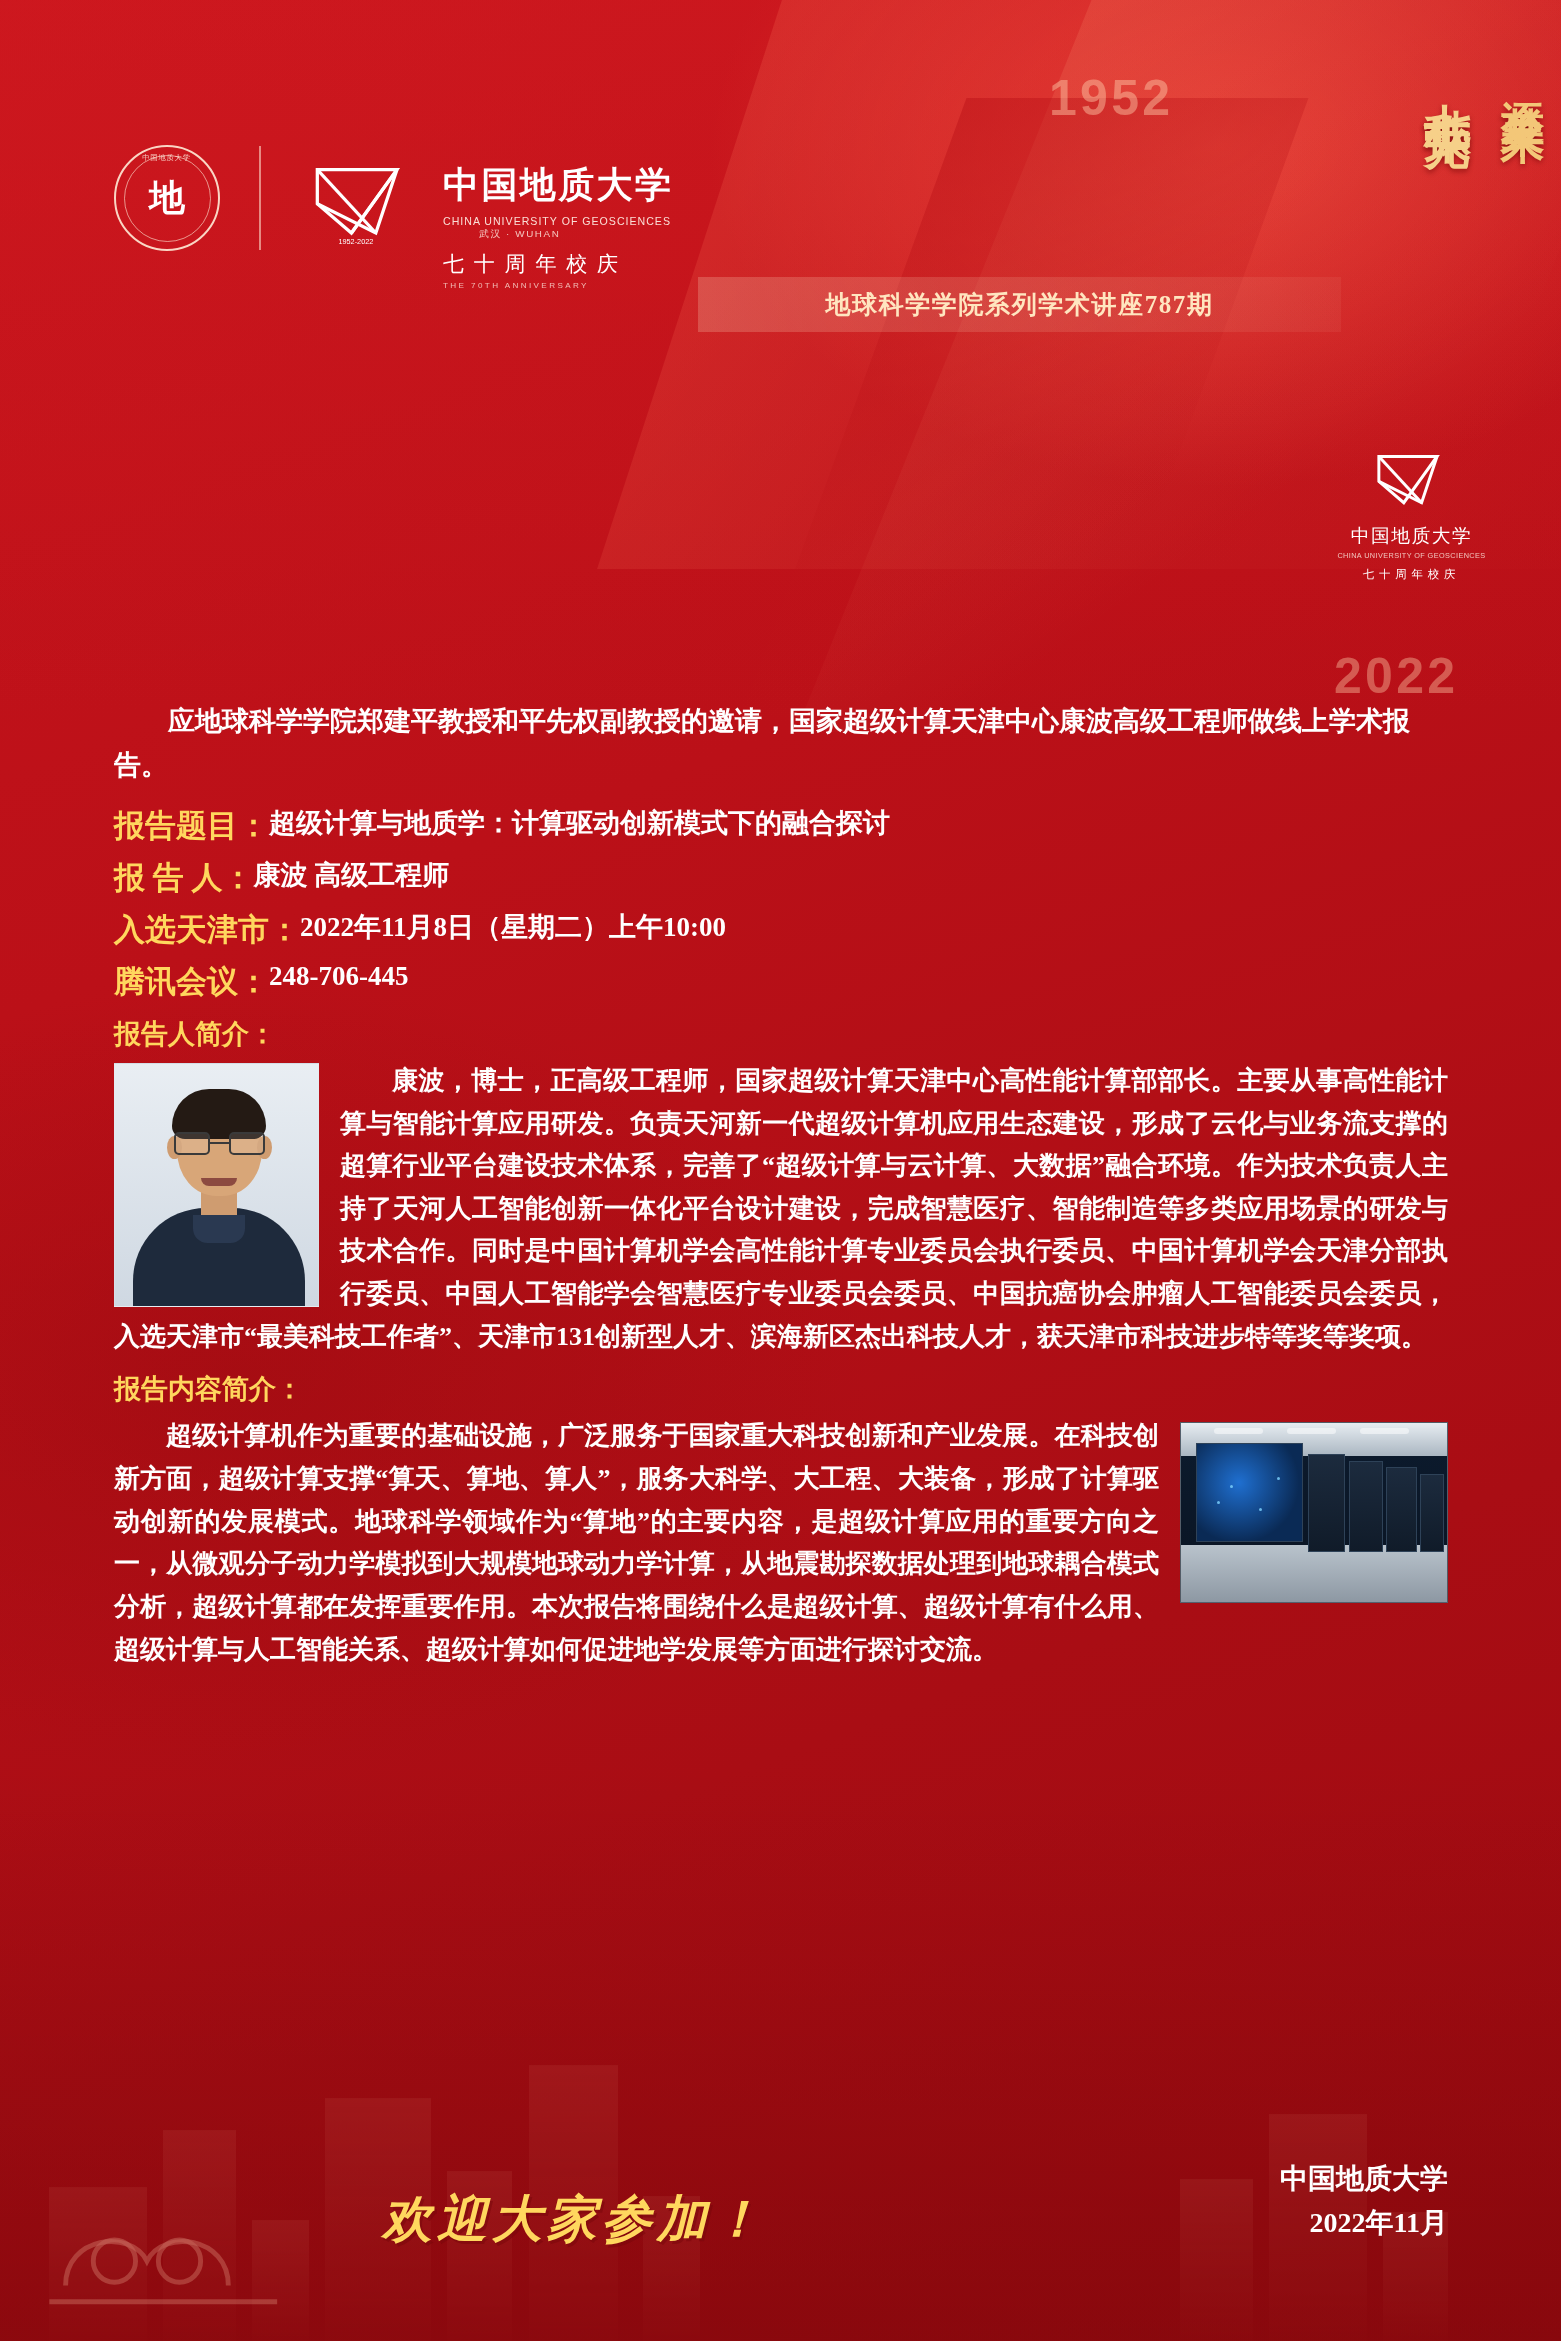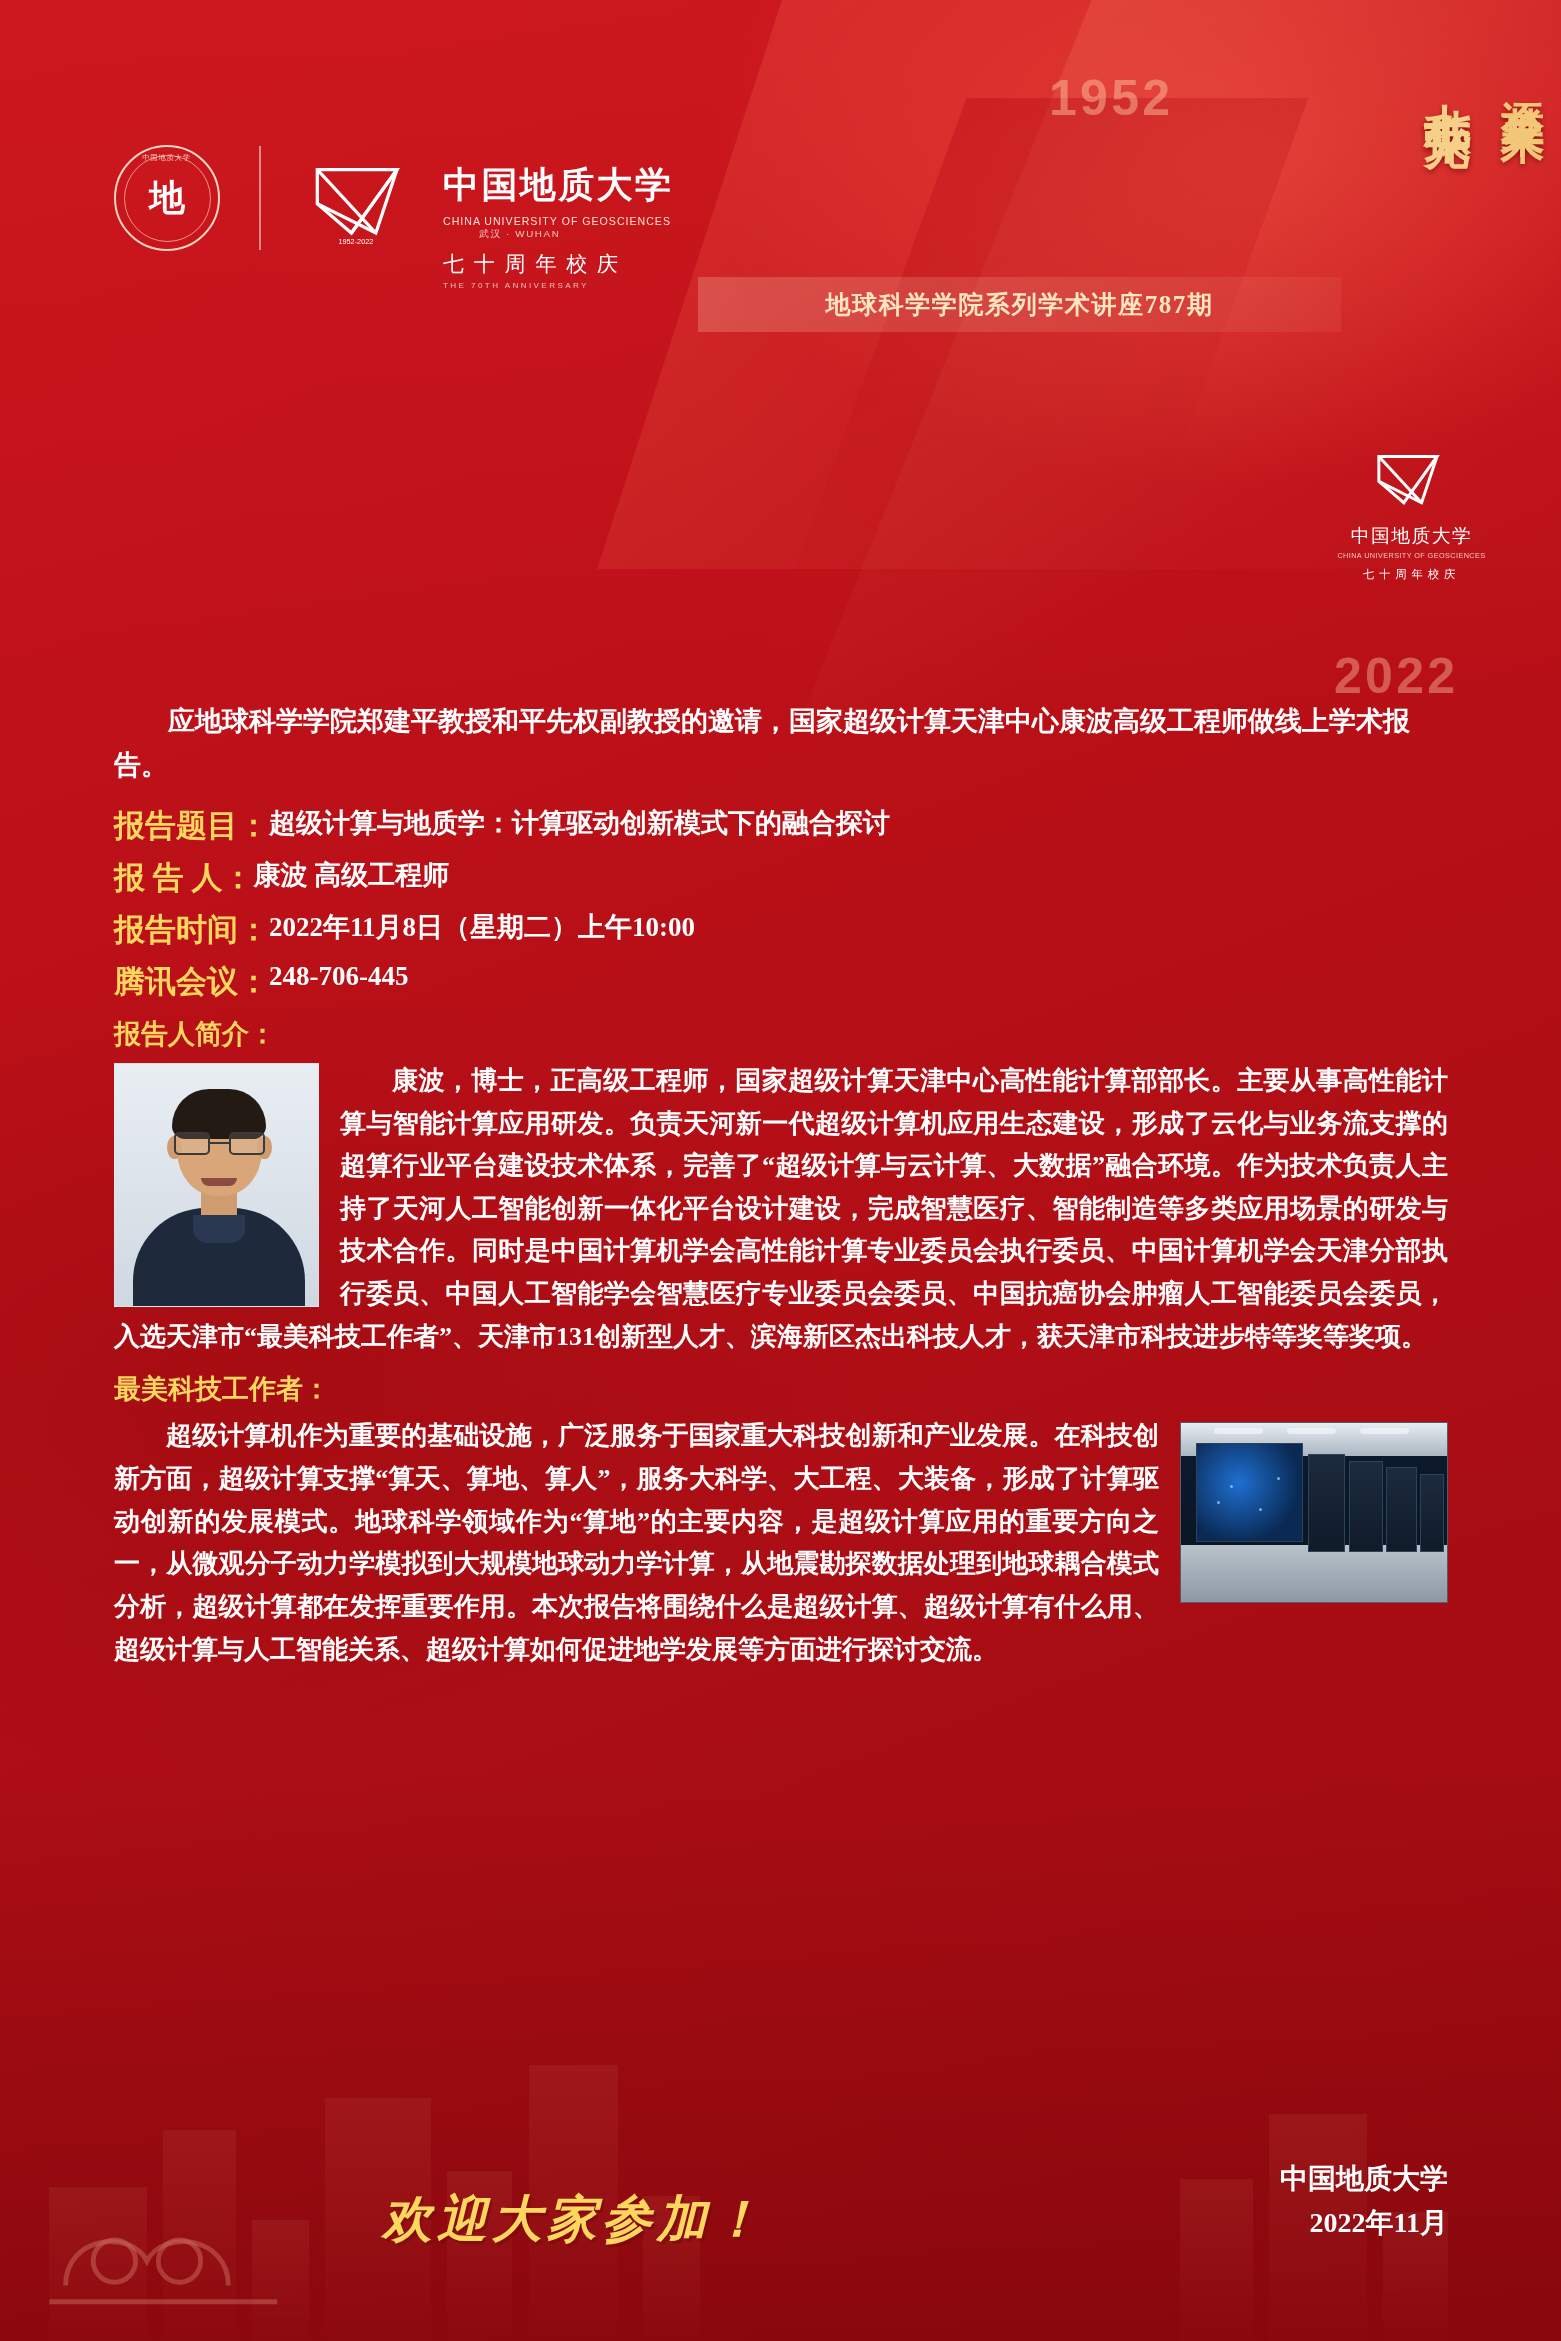--- a/index.html
+++ b/index.html
@@ -328,21 +328,21 @@
 
     <div class="field">
       <span class="flabel">报告题目：</span>
       <span class="fvalue">超级计算与地质学：计算驱动创新模式下的融合探讨</span>
     </div>
     <div class="field">
       <span class="flabel">报 告 人：</span>
       <span class="fvalue">康波  高级工程师</span>
     </div>
     <div class="field">
-      <span class="flabel">报告时间：</span>
+      <span class="flabel">入选天津市：</span>
       <span class="fvalue">2022年11月8日（星期二）上午10:00</span>
     </div>
     <div class="field">
       <span class="flabel">腾讯会议：</span>
       <span class="fvalue">248-706-445</span>
     </div>
 
     <div class="sec-label">报告人简介：</div>
 
     <div class="speaker-block clearfix">
@@ -358,21 +358,21 @@
             <i></i>
             <b></b>
             <i></i>
           </div>
         <div class="p-mouth"></div>
         <div class="p-collar"></div>
       </div>
       <div class="para">康波，博士，正高级工程师，国家超级计算天津中心高性能计算部部长。主要从事高性能计算与智能计算应用研发。负责天河新一代超级计算机应用生态建设，形成了云化与业务流支撑的超算行业平台建设技术体系，完善了“超级计算与云计算、大数据”融合环境。作为技术负责人主持了天河人工智能创新一体化平台设计建设，完成智慧医疗、智能制造等多类应用场景的研发与技术合作。同时是中国计算机学会高性能计算专业委员会执行委员、中国计算机学会天津分部执行委员、中国人工智能学会智慧医疗专业委员会委员、中国抗癌协会肿瘤人工智能委员会委员，入选天津市“最美科技工作者”、天津市131创新型人才、滨海新区杰出科技人才，获天津市科技进步特等奖等奖项。</div>
     </div>
 
-    <div class="sec-label">最美科技工作者：</div>
+    <div class="sec-label">报告内容简介：</div>
 
     <div class="content-block clearfix">
       <div class="supercomputer">
         <div class="sc-ceil"></div>
         <div class="sc-floor"></div>
         <div class="sc-blue"></div>
         <div class="sc-cab" style="left:127px; width:37px; height:98px;"></div>
         <div class="sc-cab" style="left:168px; width:34px; height:91px;"></div>
         <div class="sc-cab" style="left:205px; width:31px; height:85px;"></div>
         <div class="sc-cab" style="left:239px; width:24.4px; height:78px;"></div>

